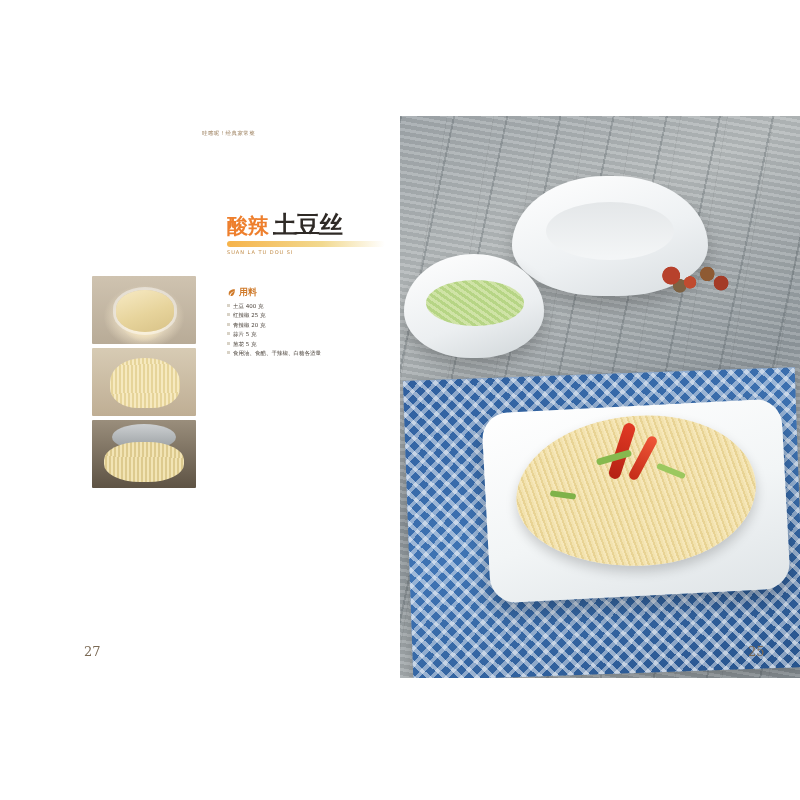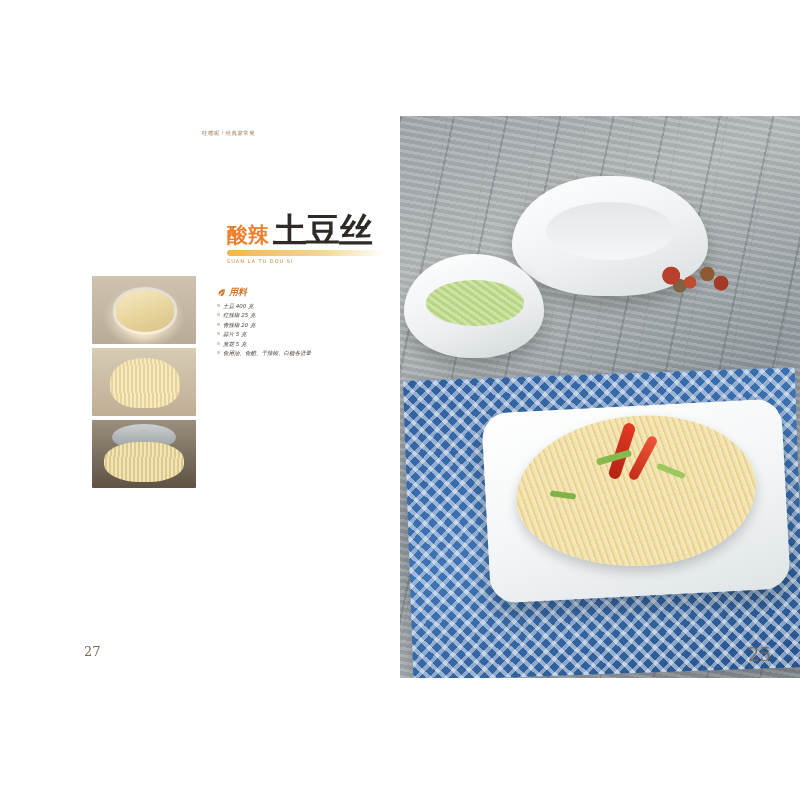--- a/index.html
+++ b/index.html
@@ -27,27 +27,27 @@
   .thumb-3:after{content:"";position:absolute;left:12px;top:22px;width:80px;height:40px;border-radius:45%;
      background:repeating-linear-gradient(92deg,#f2e4b4 0 2px,#ddca8e 2px 4px);}
   .thumb-3:before{content:"";position:absolute;left:20px;top:4px;width:64px;height:26px;border-radius:50%;
      background:linear-gradient(#cfd3d6,#9aa0a4);opacity:.95;}
 
   
   .title-wrap{position:absolute;left:183px;top:214px;width:170px;}
   .title-row{display:flex;align-items:flex-end;}
   .title-orange{font-size:21px;color:#ee7f2d;font-weight:bold;letter-spacing:0px;line-height:1;
      font-family:"DejaVu Sans","Liberation Sans",sans-serif;}
-  .title-main{font-size:34px;color:#2f2a26;font-weight:bold;line-height:.95;margin-left:4px;letter-spacing:-1px;}
+  .title-main{font-size:24px;color:#2f2a26;font-weight:bold;line-height:.95;margin-left:4px;letter-spacing:-1px;}
   .title-underline{margin-top:4px;width:158px;height:6px;
      background:linear-gradient(90deg,#f6b34a,#f2d98f 60%,rgba(242,217,143,0));border-radius:3px;}
   .title-sub{font-size:5px;color:#c08a45;letter-spacing:1px;margin-top:2px;}
 
   
-  .sec{position:absolute;left:173px;width:172px;font-style:italic;}
+  .sec{position:absolute;left:183px;width:172px;}
   .sec-head{display:flex;align-items:center;font-size:9px;color:#cf7a2a;font-weight:bold;margin-bottom:3px;}
   .sec-head .ico{width:9px;height:9px;margin-right:3px;display:inline-block;}
   .ing-list{font-size:5.5px;color:#4a423a;line-height:1.72;}
   .ing-list div{white-space:nowrap;}
   .ing-list div:before{content:"";display:inline-block;width:3px;height:3px;background:#d8d2c6;margin-right:3px;vertical-align:1px;}
   .steps{font-size:5.5px;color:#4a423a;line-height:1.68;}
   .steps p{margin:0 0 4px 0;}
 
   
   .right-page{position:absolute;left:400px;top:116px;width:400px;height:562px;overflow:hidden;}
@@ -92,21 +92,21 @@
      background:
        repeating-linear-gradient(74deg, #f6e7b9 0 2px, #e8d394 2px 4px, #f2e2ae 4px 6px),
        radial-gradient(circle at 45% 40%, #f8eec9, #e3cd8d);
      transform:rotate(-4deg);box-shadow:0 6px 12px rgba(0,0,0,.18);}
   .chili-a{position:absolute;left:216px;top:306px;width:12px;height:58px;border-radius:6px;background:linear-gradient(#e23a25,#b42213);transform:rotate(18deg);}
   .chili-b{position:absolute;left:238px;top:318px;width:10px;height:48px;border-radius:5px;background:linear-gradient(#ef5638,#c52c18);transform:rotate(28deg);}
   .green-a{position:absolute;left:196px;top:338px;width:36px;height:7px;border-radius:4px;background:#86b94e;transform:rotate(-16deg);}
   .green-b{position:absolute;left:256px;top:352px;width:30px;height:6px;border-radius:3px;background:#9cc85f;transform:rotate(22deg);}
   .green-c{position:absolute;left:150px;top:376px;width:26px;height:6px;border-radius:3px;background:#7fb249;transform:rotate(8deg);}
 
-  .page-num-right{position:absolute;left:748px;top:644px;font-size:18px;color:#7b6a55;font-family:"DejaVu Serif","Liberation Serif",serif;}
+  .page-num-right{position:absolute;left:748px;top:644px;font-size:13px;color:#7b6a55;font-family:"DejaVu Serif","Liberation Serif",serif;}
 </style>
 </head>
 <body>
 
 <div class="spread">
 
   <div class="left-page">
 
     <div class="header-strip">哇噻呢！经典家常菜</div>
 

